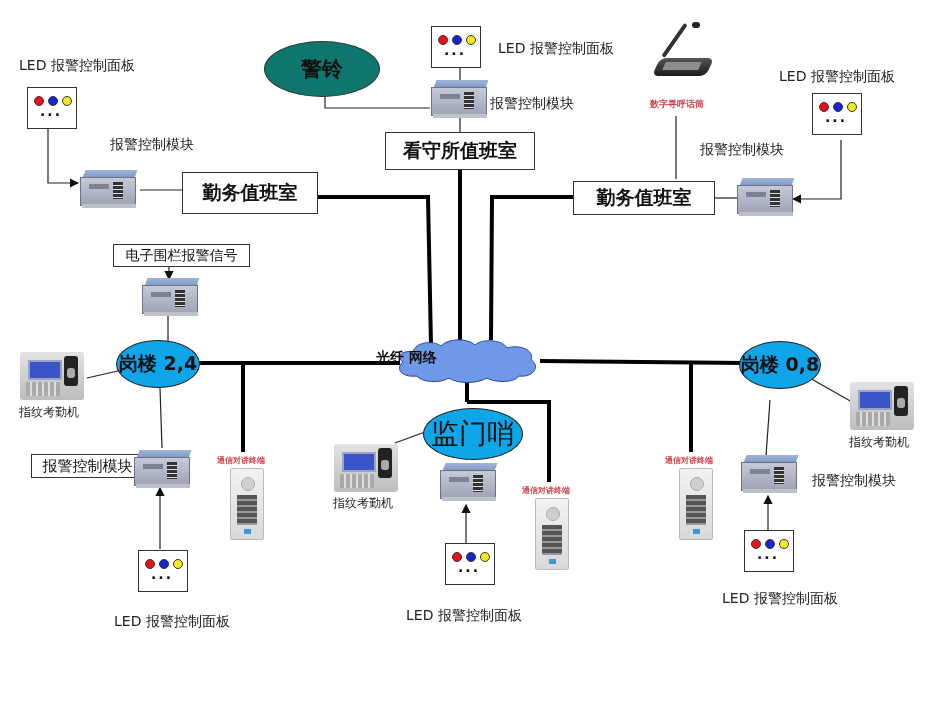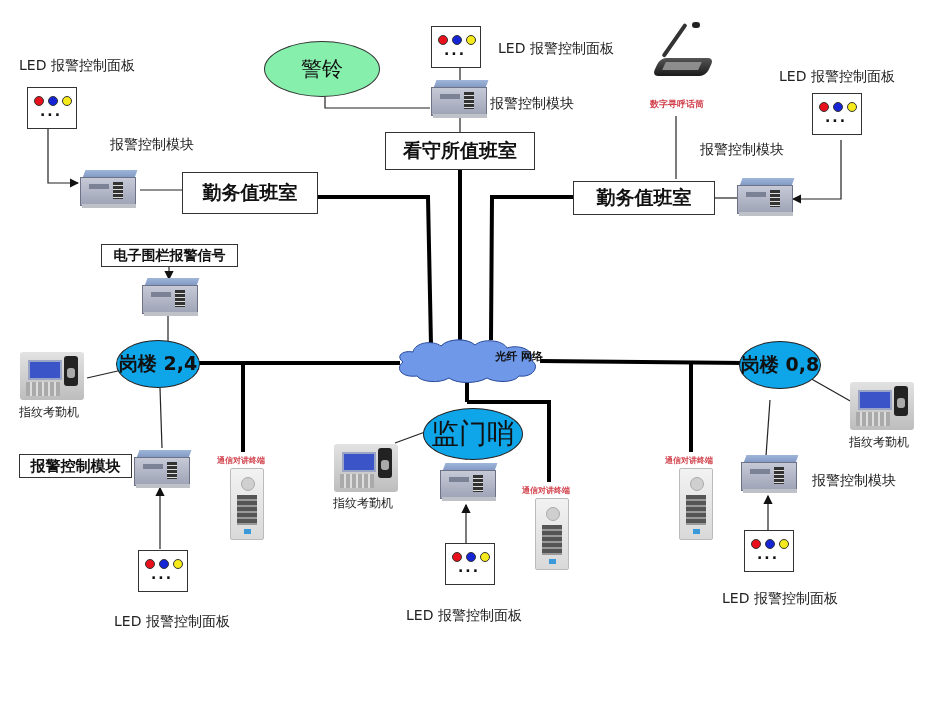--- a/index.html
+++ b/index.html
@@ -4,25 +4,25 @@
 <style>
   html, body { margin:0; padding:0; background:#ffffff; }
   body { width:950px; height:713px; position:relative; overflow:hidden;
          font-family:"DejaVu Sans", sans-serif; color:#111; }
   #wires { position:absolute; left:0; top:0; width:950px; height:713px; }
   .abs { position:absolute; }
   .lbl { position:absolute; font-size:14px; white-space:nowrap; color:#222; }
   .box { position:absolute; border:1.3px solid #333; background:#fff;
          font-size:19px; font-weight:bold; display:flex; align-items:center; justify-content:center;
          white-space:nowrap; color:#111; }
-  .box.small { font-size:14px; font-weight:bold; }
+  .box.small { font-size:14px; font-weight:normal;margin-left:12px; }
   .ellipse { position:absolute; border:1.3px solid #222; border-radius:50%; background:#0ea5e9;
              display:flex; align-items:center; justify-content:center; font-size:19px; font-weight:bold;
              white-space:nowrap; }
-  .ellipse.bell { background:#86efac; font-weight:normal; font-size:21px; border-color:#333; }
+  .ellipse.bell { background:#0f766e; font-weight:bold; font-size:21px; border-color:#333; }
   .led { position:absolute; width:48px; height:40px; border:1.3px solid #333; background:#fff; }
   .led .dot { position:absolute; top:8px; width:8px; height:8px; border-radius:50%; border:1px solid #333; }
   .led .d1 { left:6px; } .led .d2 { left:20px; } .led .d3 { left:34px; }
   .led .dots { position:absolute; left:12px; top:21px; font-size:14px; font-weight:bold; letter-spacing:2px; line-height:12px; }
   .module { position:absolute; width:58px; height:40px; }
   .module .top { position:absolute; left:4px; top:0; width:52px; height:8px; background:linear-gradient(#9fb6d9,#7f96c2); transform:skewX(-20deg); }
   .module .front { position:absolute; left:0; top:7px; width:54px; height:27px; background:linear-gradient(#c6c9d6,#9ea3b6); border:1px solid #6d7287; }
   .module .screen { position:absolute; left:8px; top:6px; width:20px; height:5px; background:#7b8296; }
   .module .keys { position:absolute; left:32px; top:4px; width:10px; height:17px; background:repeating-linear-gradient(#333 0 3px,#ddd 3px 4px); }
   .module .base { position:absolute; left:2px; top:34px; width:54px; height:4px; background:#bfc1c9; }
@@ -84,21 +84,21 @@
     <polyline points="466,544 466,505" marker-end="url(#arr)"></polyline>
     <polyline points="770,400 766,456"></polyline>
     <polyline points="768,530 768,496" marker-end="url(#arr)"></polyline>
     <polyline points="808,377 852,402"></polyline>
   </g>
 </svg>
 
 <svg class="cloud" style="left:393px;top:338px;width:150px;height:45px;" viewBox="0 0 150 45">
   <path d="M20,14 C22,4 40,2 48,8 C55,0 75,0 82,7 C90,0 110,2 114,10 C126,6 142,12 138,22 C148,28 140,40 126,38 C120,46 100,44 94,40 C84,46 64,46 56,40 C46,46 28,44 24,38 C8,40 2,30 10,24 C2,18 10,12 20,14 Z" fill="#6f98e8" stroke="#2a4a9a" stroke-width="1"></path>
 </svg>
-<div class="abs" style="left:393px;top:349px;width:150px;text-align:right;font-size:11px;font-weight:bold;">光纤 网络</div>
+<div class="abs" style="left:376px;top:349px;width:150px;text-align:left;font-size:14px;font-weight:bold;">光纤 网络</div>
 
 <div class="ellipse bell" style="left:264px;top:41px;width:114px;height:54px;">
   <span>警铃</span>
 </div>
 
 <div class="led" style="left:431px;top:26px;">
   <span class="dot d1" style="background:#e8111b"></span>
     <span class="dot d2" style="background:#1525d6"></span>
     <span class="dot d3" style="background:#f6ea1b"></span>
   <span class="dots">···</span>

